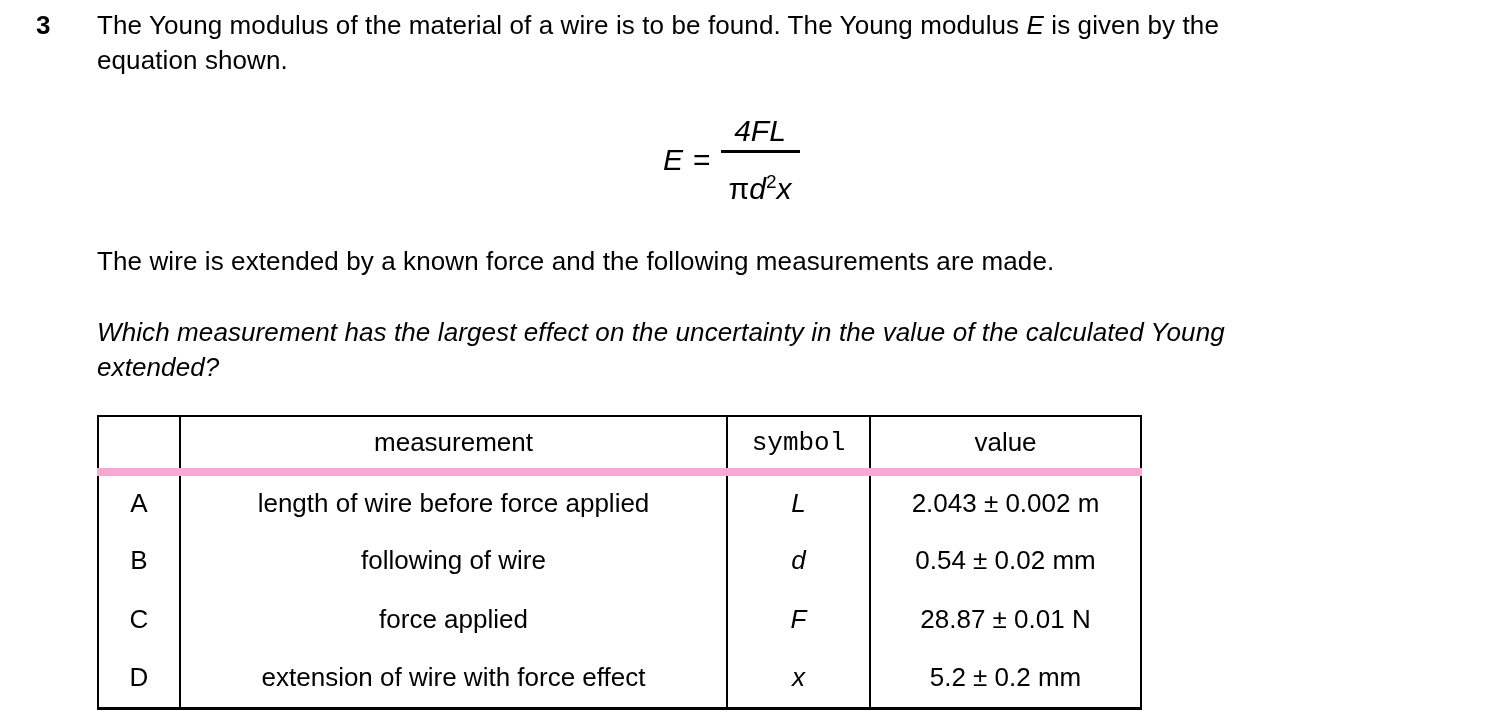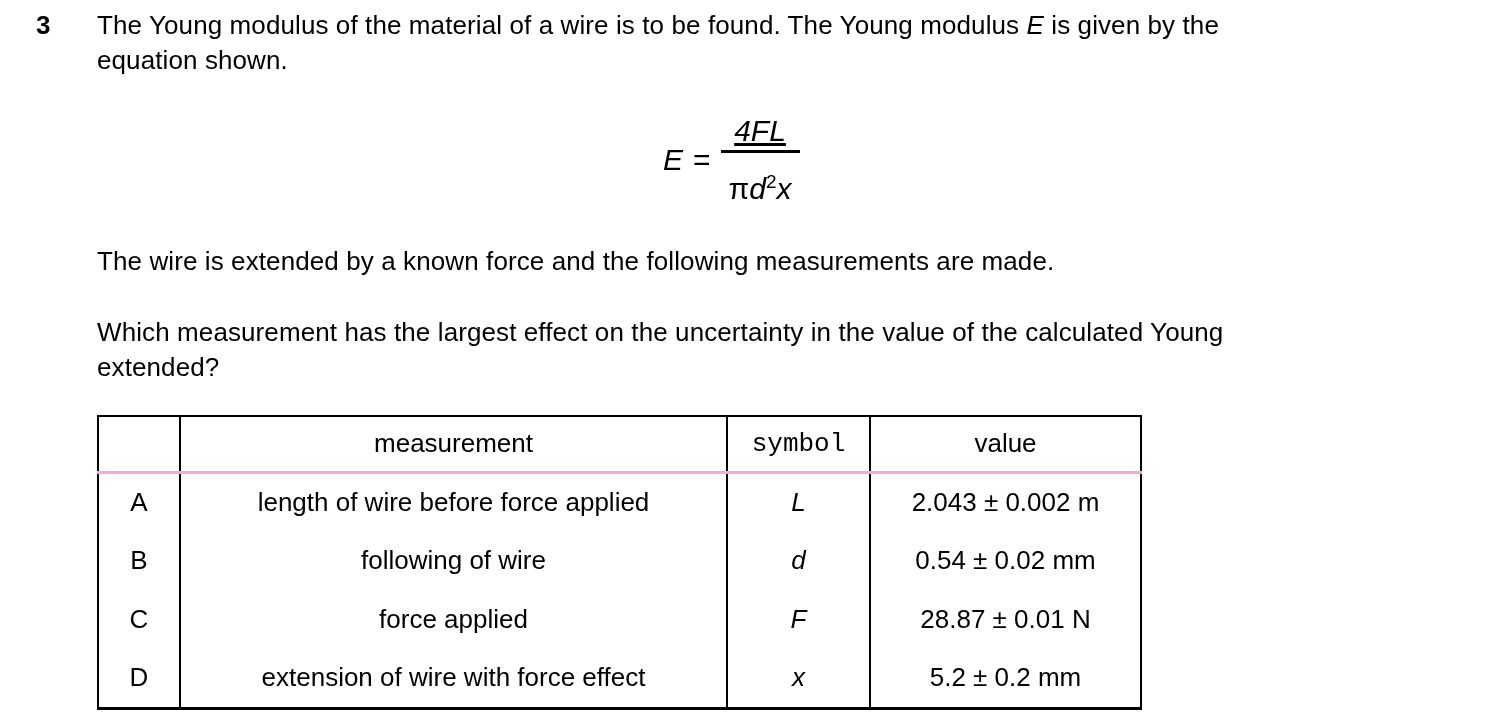--- a/index.html
+++ b/index.html
@@ -41,50 +41,50 @@
     align-items: center;
     font-size: 30px;
   }
   .eq-equals { margin: 0 10px; }
   .frac {
     display: inline-flex;
     flex-direction: column;
     align-items: center;
     text-align: center;
   }
-  .frac .num { line-height: 32px; padding: 0 8px 3px 8px; text-decoration: underline; }
+  .frac .num { line-height: 32px; padding: 0 8px 3px 8px; }
   .frac .den { line-height: 34px; padding: 19px 8px 0 8px; border-top: 3px solid #000; }
   .frac sup {
     font-size: 19px;
     line-height: 0;
     position: relative;
     top: -11px;
     vertical-align: baseline;
   }
   .para2 { margin-top: 44px; }
-  .para3 { margin-top: 36px; }
+  .para3 { margin-top: 36px; font-style: italic; }
   
   .mtable {
     margin-top: 30px;
     border-collapse: collapse;
     table-layout: fixed;
     border: 2px solid #000;
     border-bottom: 3px solid #000;
   }
   .mtable th, .mtable td {
     border-left: 2px solid #000;
     border-right: 2px solid #000;
     font-size: 26px;
     font-weight: normal;
     text-align: center;
     vertical-align: middle;
     padding: 0;
   }
   .mtable thead tr { height: 56px; }
-  .mtable thead th { border-bottom: 3px solid #f9a8d4; }
+  .mtable thead th { border-bottom: 8px solid #f9a8d4; }
   .mtable tbody tr { height: 59px; }
   .col-letter { width: 80px; }
   .col-meas   { width: 545px; }
   .col-sym    { width: 141px; font-family: Liberation Mono, monospace; }
   .col-val    { width: 269px; }
   .cell-letter { font-weight: bold; }
   .cell-sym { font-style: italic; }
 </style>
 </head>
 <body>

